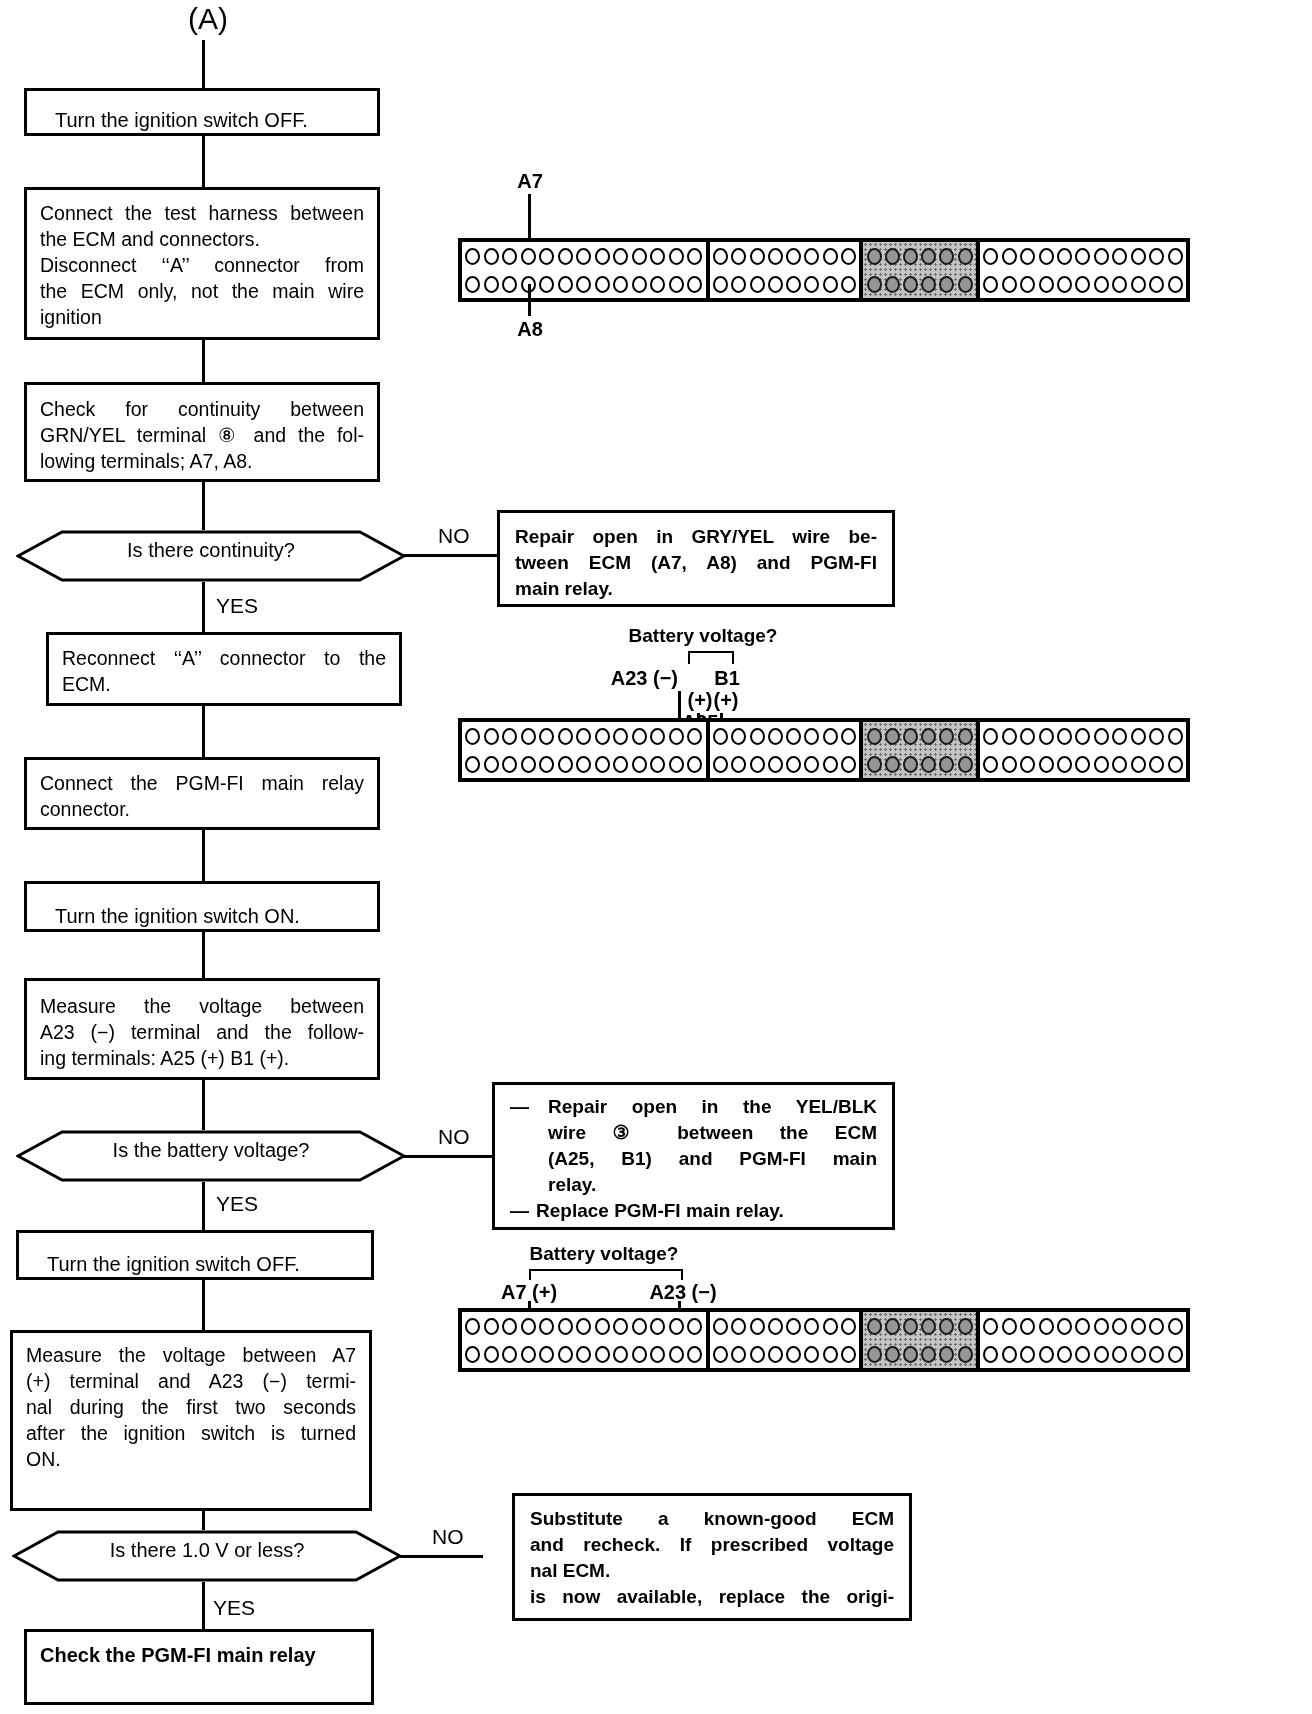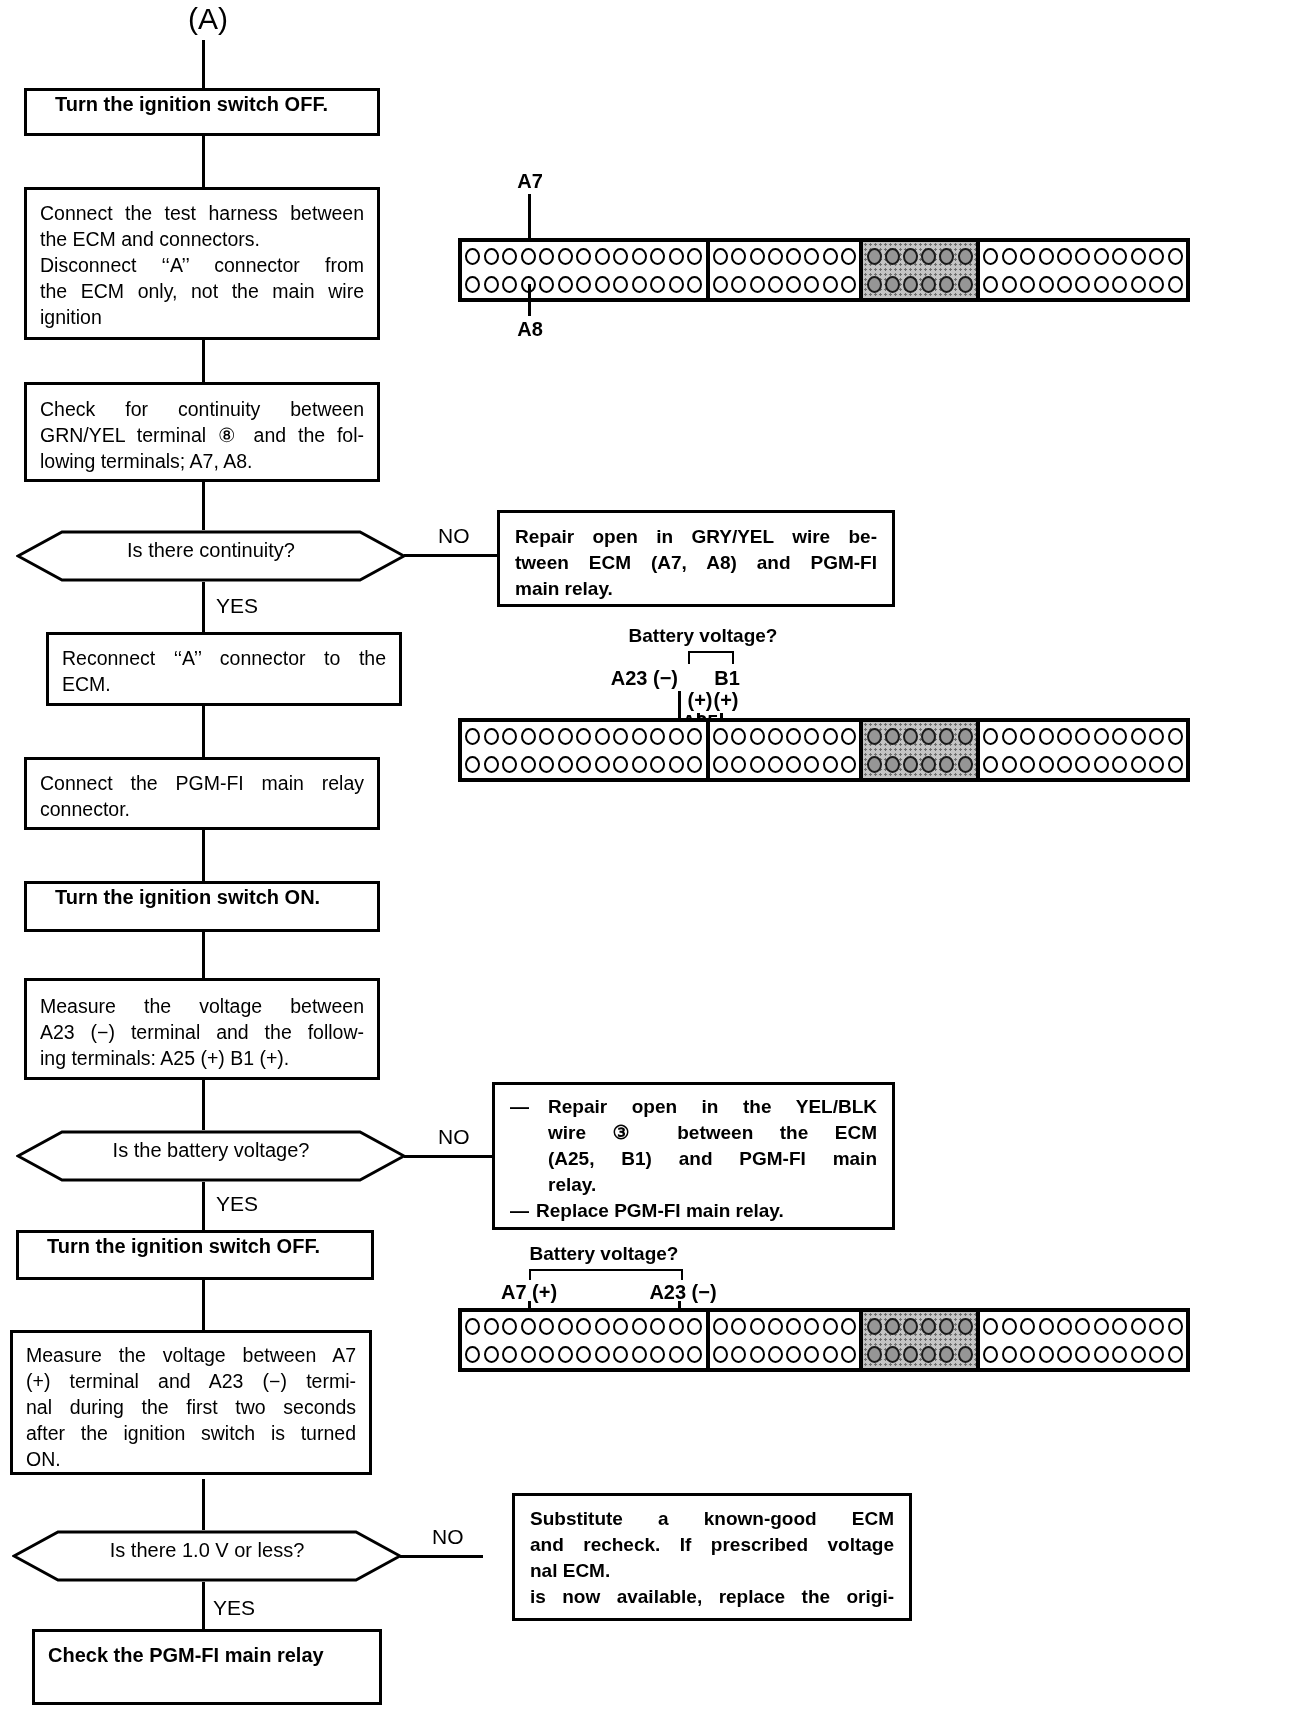--- a/index.html
+++ b/index.html
@@ -9,21 +9,21 @@
   }
   
   .vline{position:absolute;width:3px;background:#000;}
   .hline{position:absolute;height:3px;background:#000;}
   
   .pbox{
     position:absolute;border:3px solid #000;background:#fff;
     font-size:19.5px;line-height:26px;font-weight:400;
     padding:10px 13px;box-sizing:border-box;
   }
-  .pbox.center1{display:flex;align-items:flex-start;padding:0 5px 0 28px;font-size:20px;font-weight:bold;}
+  .pbox.center1{display:flex;align-items:flex-end;padding:0 5px 0 28px;font-size:20px;}
   .pbox .ln{white-space:nowrap;}
   .pbox .ln.jl, .abox .ln.jl{white-space:normal;text-align:justify;text-align-last:justify;}
   
   .abox{
     position:absolute;border:3px solid #000;background:#fff;
     font-size:19px;line-height:26px;font-weight:700;
     padding:11px 15px;box-sizing:border-box;
   }
   .abox .item{display:flex;}
   .abox .dash{width:26px;flex:0 0 26px;}
@@ -122,29 +122,29 @@
   <div class="pbox" style="left:24px;top:978px;width:356px;height:102px;padding-top:12px;">
     <div class="ln jl">Measure the voltage between</div>
     <div class="ln jl">A23 (−) terminal and the follow-</div>
     <div class="ln">ing terminals: A25 (+) B1 (+).</div>
   </div>
 
   <div class="pbox center1" style="left:16px;top:1230px;width:358px;height:50px;">
     <span class="ln">Turn the ignition switch OFF.</span>
   </div>
 
-  <div class="pbox" style="left:10px;top:1330px;width:362px;height:145px;padding-top:9px;">
+  <div class="pbox" style="left:10px;top:1330px;width:362px;height:181px;padding-top:9px;">
     <div class="ln jl">Measure the voltage between A7</div>
     <div class="ln jl">(+) terminal and A23 (−) termi-</div>
     <div class="ln jl">nal during the first two seconds</div>
     <div class="ln jl">after the ignition switch is turned</div>
     <div class="ln">ON.</div>
   </div>
 
-  <div class="pbox" style="left:32px;top:1629px;width:350px;height:76px;font-weight:700;font-size:20px;">
+  <div class="pbox" style="left:24px;top:1629px;width:350px;height:76px;font-weight:700;font-size:20px;">
     <div class="ln">Check the PGM-FI main relay</div>
   </div>
 
   <div class="dec" style="left:16px;top:530px;">
     <svg width="390" height="52">
       <polygon points="2,26 46,2 344,2 388,26 344,50 46,50" fill="#fff" stroke="#000" stroke-width="3"></polygon>
     </svg>
     <div class="q">Is there continuity?</div>
   </div>
 

